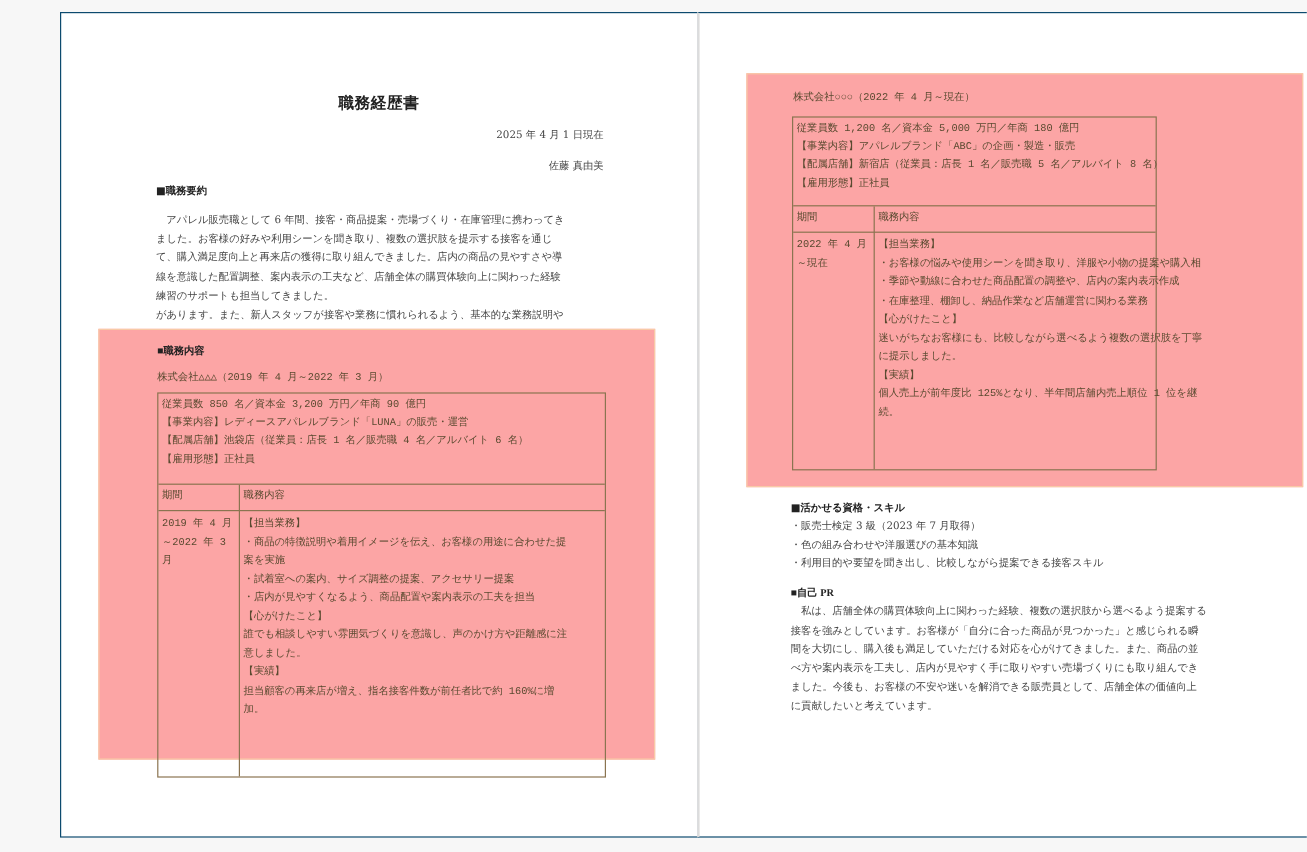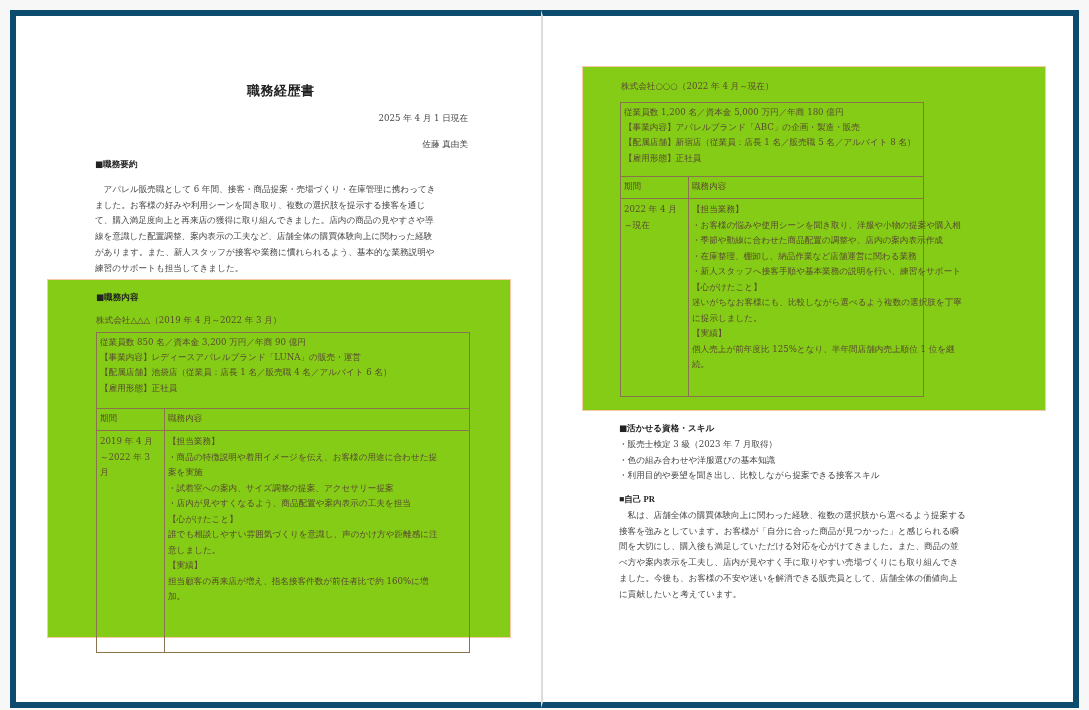--- a/index.html
+++ b/index.html
@@ -4,33 +4,35 @@
 <style>
   html, body { margin: 0; padding: 0; }
   body {
     width: 1089px; height: 710px; background: #f7f7f7;
     position: relative; overflow: hidden;
     font-family: "DejaVu Serif", "Liberation Serif", serif;
     color: #333;
   }
   .page {
     position: absolute; top: 10px; height: 686px; background: #fff;
-    border: 6px solid #0c4a6e;
+    border: 1px solid #0c4a6e;
+    margin-left: 40px;
   }
   #page1 { left: 10px; width: 530px; }
   #page2 { left: 541px; width: 530px; border-left: 2px solid #dcdcdc; }
   .abs { position: absolute; }
   .title { font-size: 13px; font-weight: bold; color: #222; letter-spacing: 0.5px; }
   .small { font-size: 8.6px; line-height: 15.2px; color: #444; white-space: nowrap; }
   .heading { font-size: 8.6px; font-weight: bold; color: #222; white-space: nowrap; }
   .para { font-size: 8.6px; line-height: 15.7px; color: #444; }
   .para p { margin: 0; white-space: nowrap; }
   .highlight {
-    position: absolute; background: #84cc16; border: 1px solid #f8c9a6;
+    position: absolute; background: #fca5a5; border: 1px solid #f8c9a6;
     box-sizing: border-box;
+    font-family: Liberation Mono, monospace;
   }
   .tbl { position: absolute; border: 1px solid #8a7450; box-sizing: border-box; }
   .tbl .info { position: absolute; left: 0; right: 0; top: 0; border-bottom: 1px solid #8a7450; padding: 2px 3px; box-sizing: border-box; }
   .tbl .hdr { position: absolute; left: 0; right: 0; border-bottom: 1px solid #8a7450; box-sizing: border-box; }
   .tbl .col-div { position: absolute; width: 0; border-left: 1px solid #8a7450; }
   .cell { position: absolute; font-size: 8.6px; line-height: 15.5px; color: #5a4a30; white-space: nowrap; }
   .cell p { margin: 0; }
   .tbl .info p { margin: 0; font-size: 8.6px; line-height: 15.2px; color: #5a4a30; white-space: nowrap; }
 </style>
 </head>
@@ -40,22 +42,22 @@
   <div class="abs title" style="left:231px; top:66px;">職務経歴書</div>
   <div class="abs small" style="right:78px; top:95px;">2025 年 4 月 1 日現在</div>
   <div class="abs small" style="right:78px; top:121px;">佐藤 真由美</div>
 
   <div class="abs heading" style="left:79px; top:143px;">■職務要約</div>
   <div class="abs para" style="left:79px; top:166px;">
     <p>　アパレル販売職として 6 年間、接客・商品提案・売場づくり・在庫管理に携わってき</p>
     <p>ました。お客様の好みや利用シーンを聞き取り、複数の選択肢を提示する接客を通じ</p>
     <p>て、購入満足度向上と再来店の獲得に取り組んできました。店内の商品の見やすさや導</p>
     <p>線を意識した配置調整、案内表示の工夫など、店舗全体の購買体験向上に関わった経験</p>
+    <p>練習のサポートも担当してきました。</p>
     <p>があります。また、新人スタッフが接客や業務に慣れられるよう、基本的な業務説明や</p>
-    <p>練習のサポートも担当してきました。</p>
   </div>
 
   <div class="highlight" style="left:31px; top:263px; width:464px; height:359px;">
     <div class="abs heading" style="left:48px; top:12px;">■職務内容</div>
     <div class="abs small" style="left:48px; top:33px; color:#5a4a30;">株式会社△△△（2019 年 4 月～2022 年 3 月）</div>
 
     <div class="tbl" style="left:48px; top:52px; width:374px; height:321px;">
       <div class="info" style="height:76px;">
         <p>従業員数 850 名／資本金 3,200 万円／年商 90 億円</p>
         <p>【事業内容】レディースアパレルブランド「LUNA」の販売・運営</p>
@@ -106,21 +108,20 @@
       <div class="cell" style="left:71px; top:76px;">職務内容</div>
       <div class="cell" style="left:3px; top:99px;">
         <p>2022 年 4 月</p>
         <p>～現在</p>
       </div>
       <div class="cell" style="left:71px; top:99px;">
         <p>【担当業務】</p>
         <p>・お客様の悩みや使用シーンを聞き取り、洋服や小物の提案や購入相</p>
         <p>・季節や動線に合わせた商品配置の調整や、店内の案内表示作成</p>
         <p>・在庫整理、棚卸し、納品作業など店舗運営に関わる業務</p>
-        <p>・新人スタッフへ接客手順や基本業務の説明を行い、練習をサポート</p>
         <p>【心がけたこと】</p>
         <p>迷いがちなお客様にも、比較しながら選べるよう複数の選択肢を丁寧</p>
         <p>に提示しました。</p>
         <p>【実績】</p>
         <p>個人売上が前年度比 125%となり、半年間店舗内売上順位 1 位を継</p>
         <p>続。</p>
       </div>
     </div>
   </div>
 

